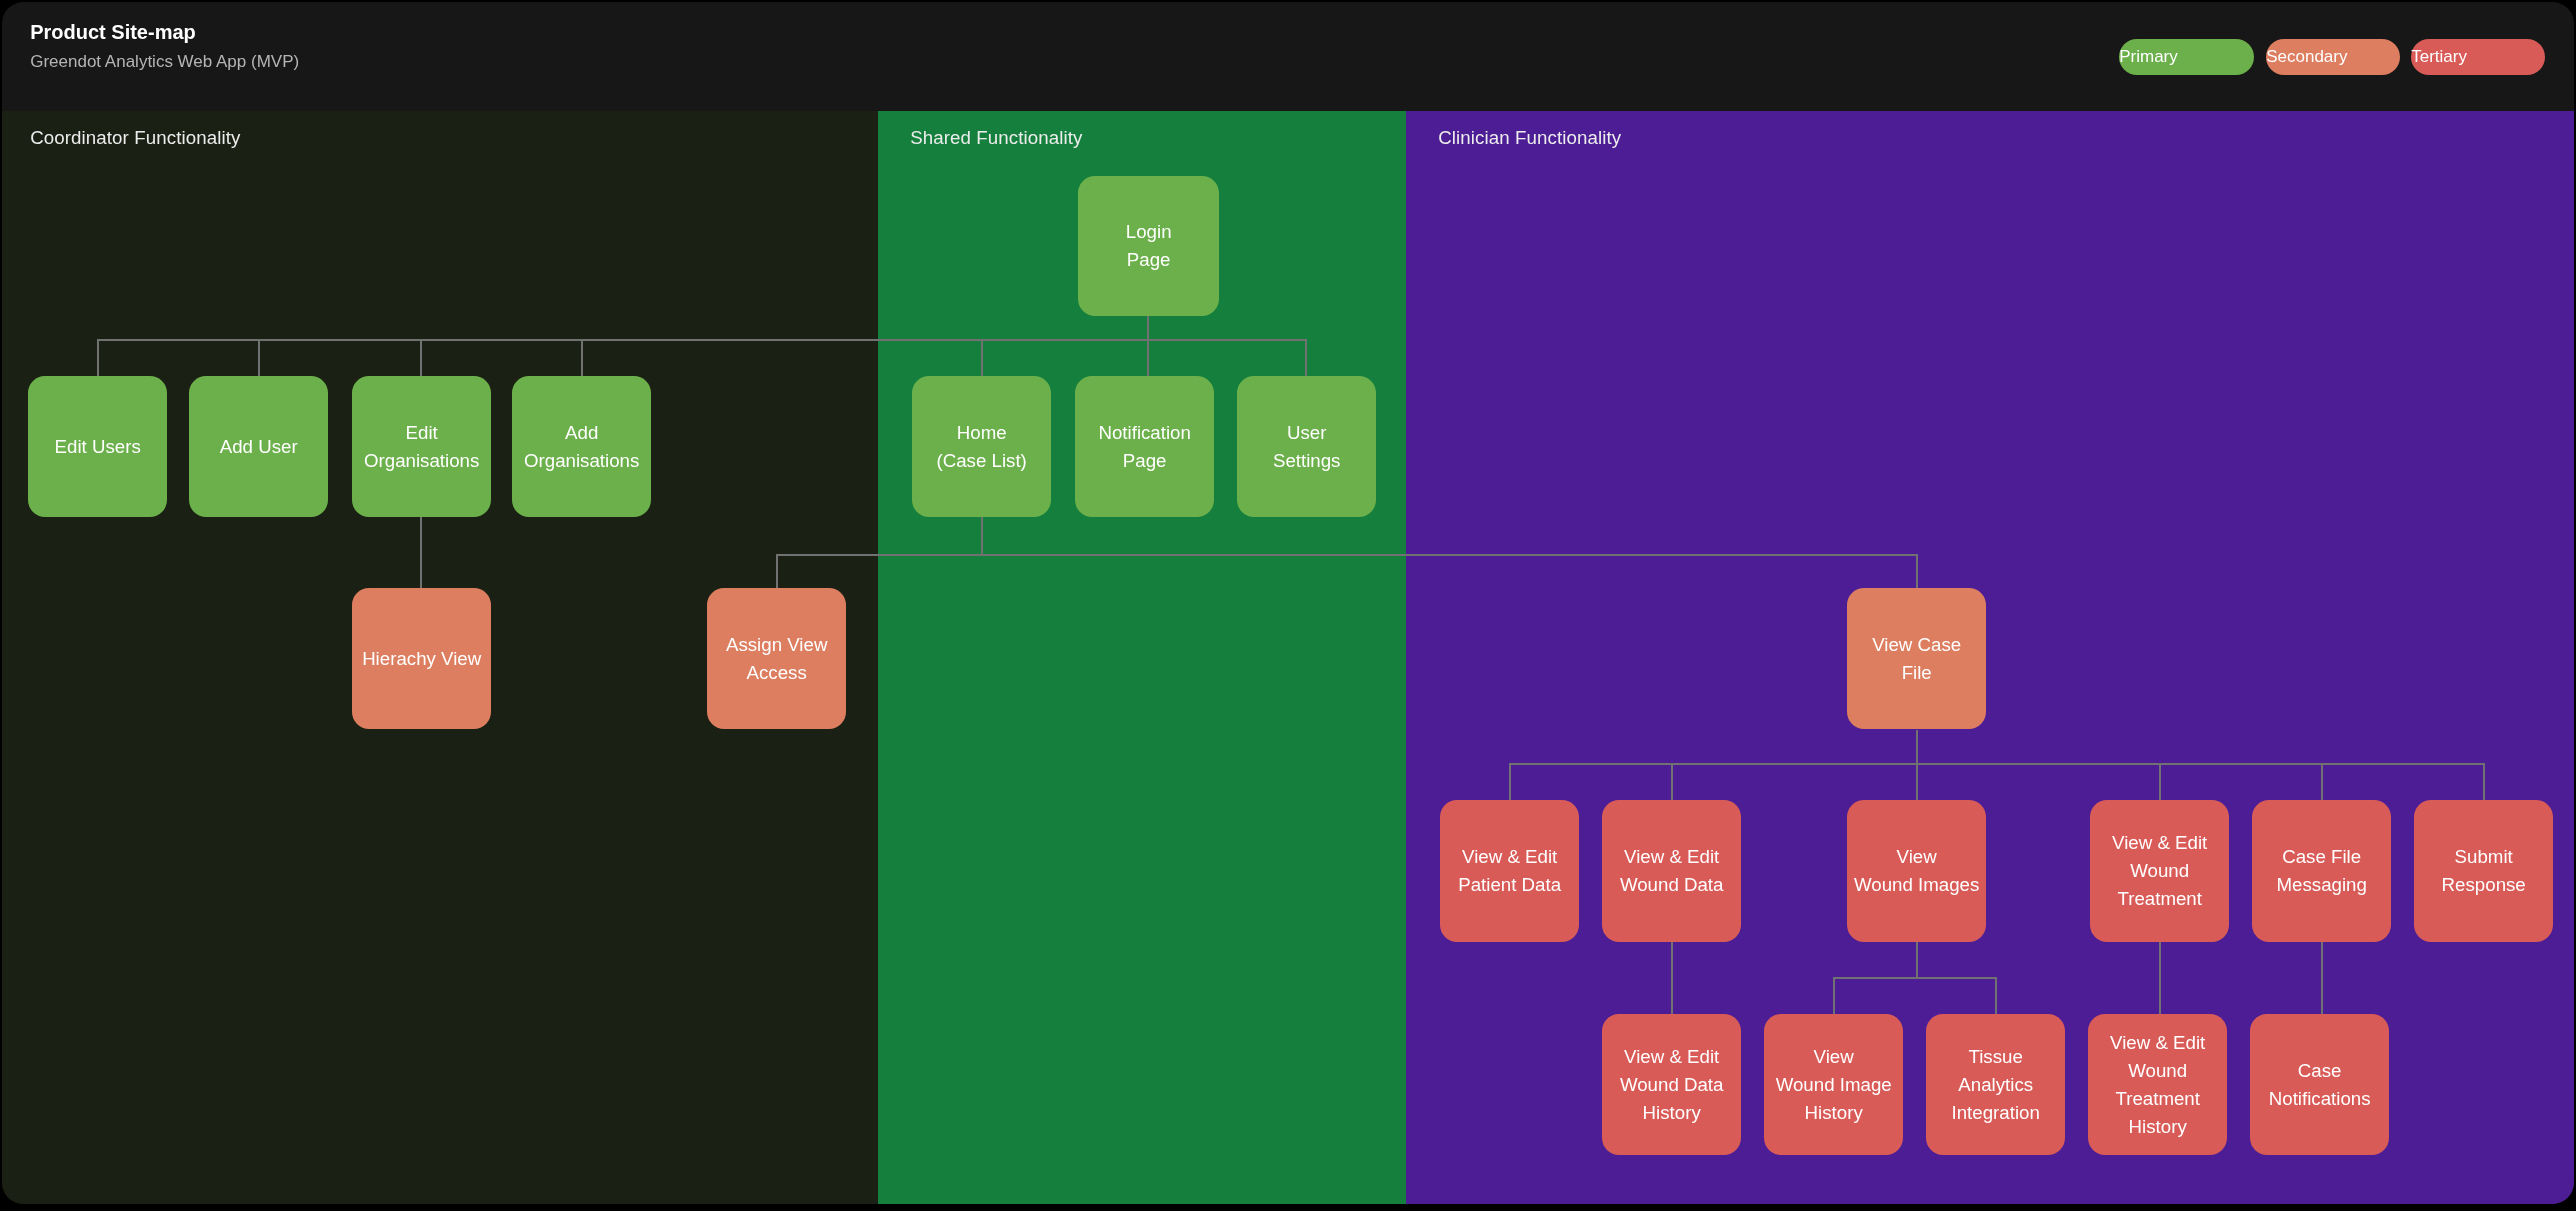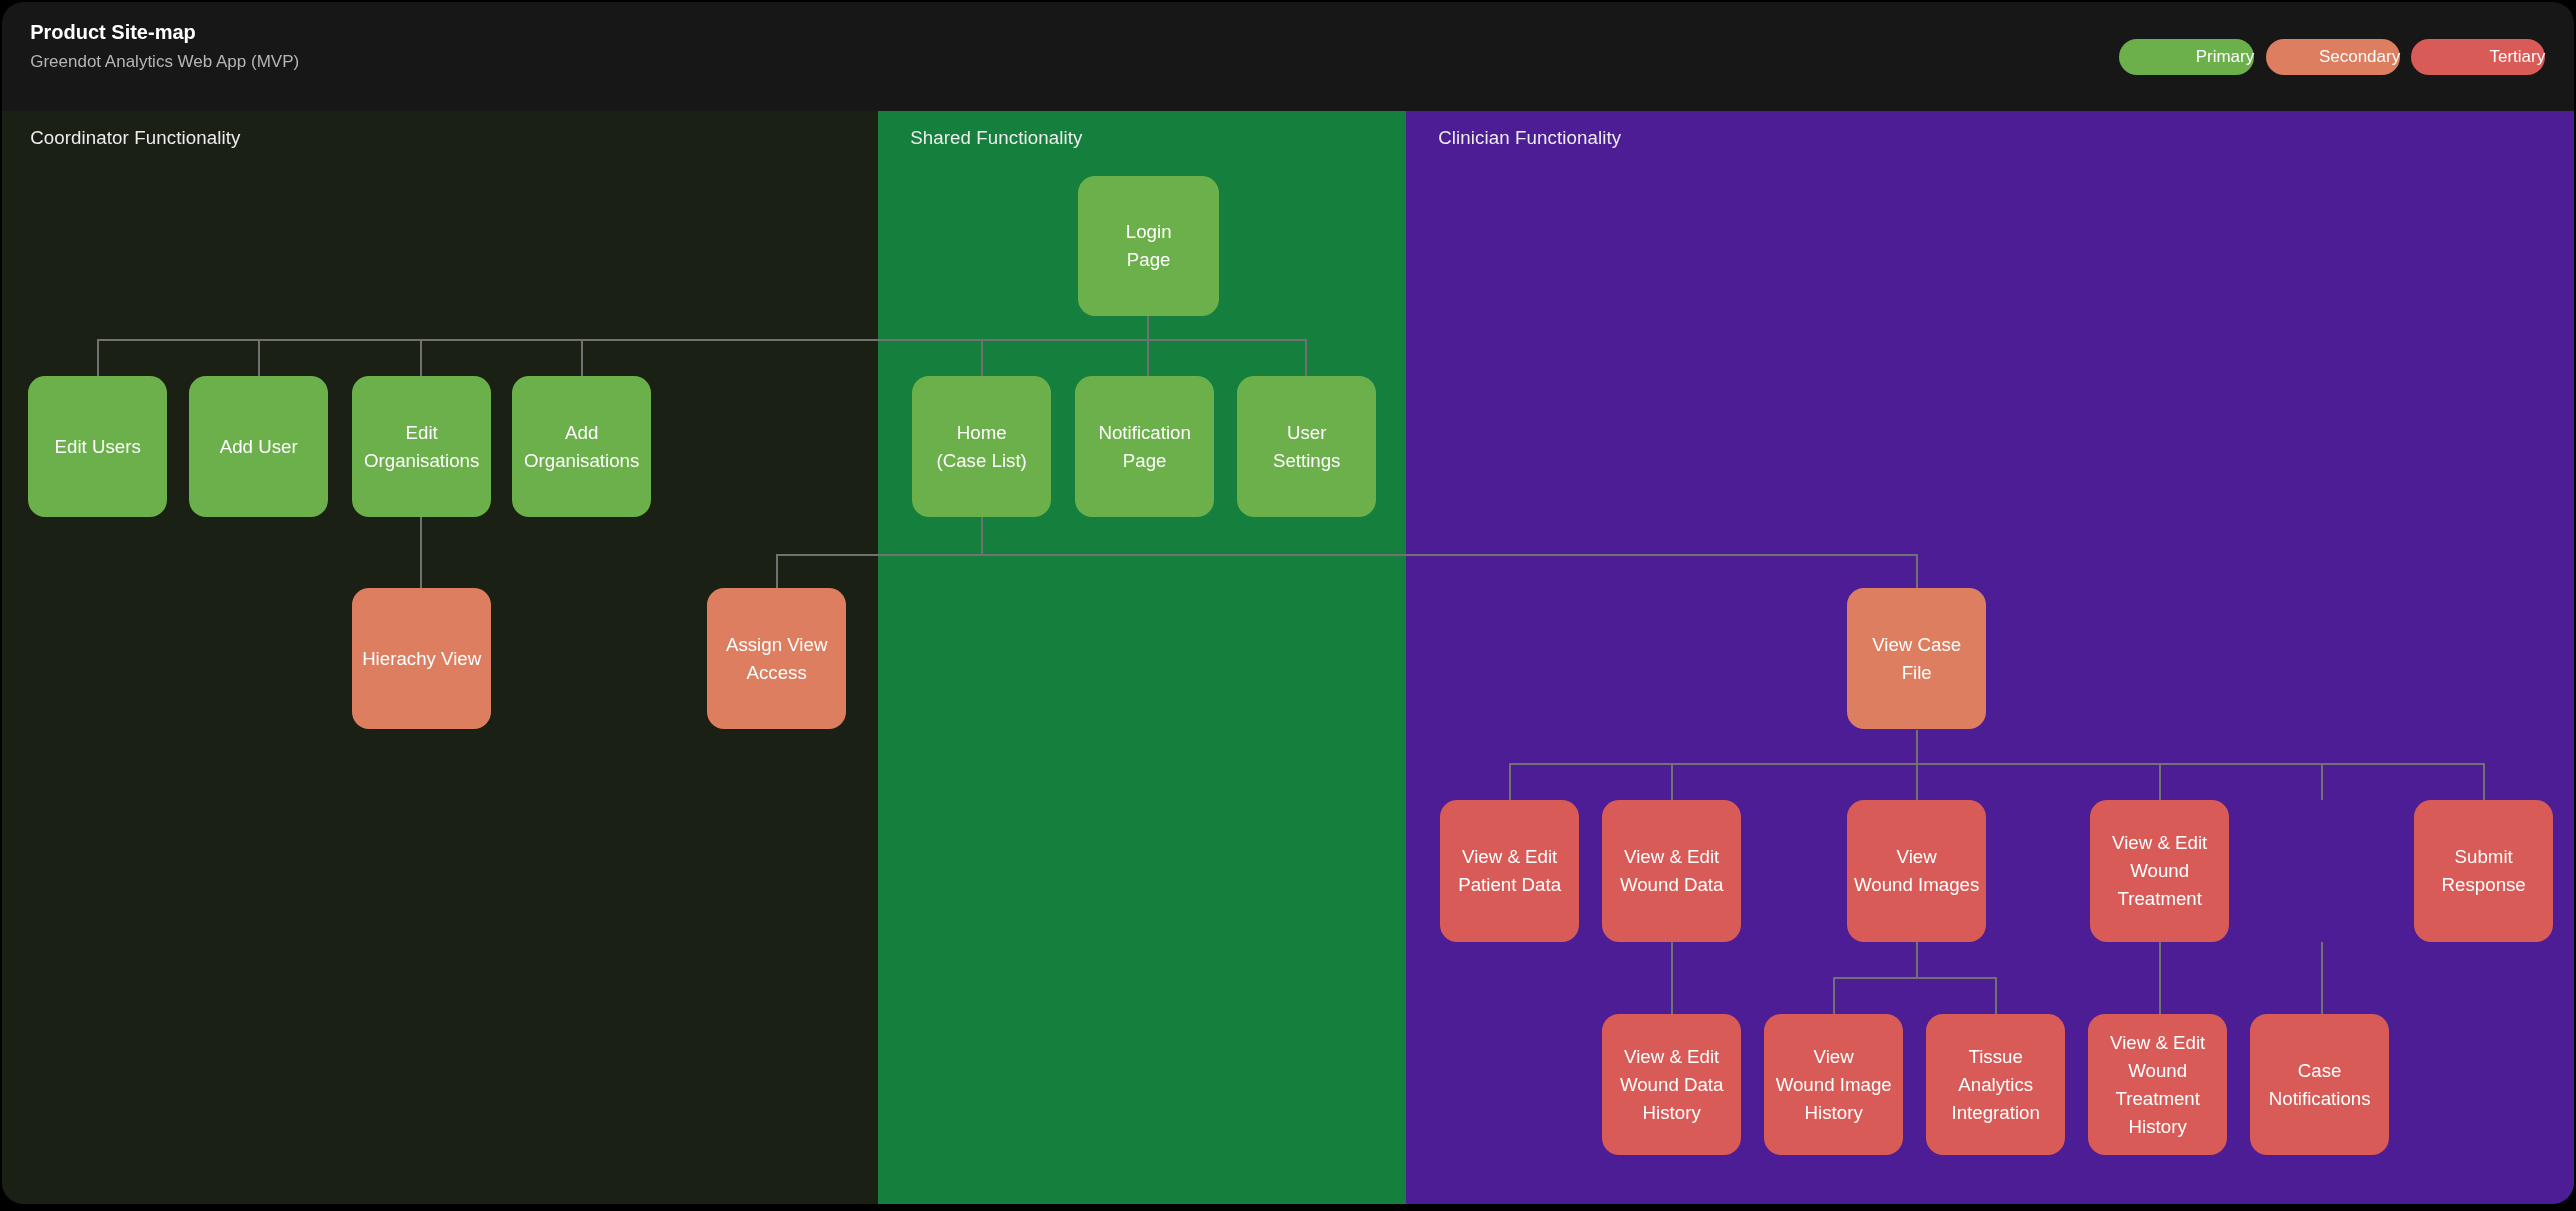--- a/index.html
+++ b/index.html
@@ -11,21 +11,21 @@
   .col{position:absolute;top:0;bottom:0;}
   .col-coordinator{left:0;width:876px;background:#1a2013;}
   .col-shared{left:876px;width:528px;background:#15803d;}
   .col-clinician{left:1404px;right:0;background:#4c1d95;}
   .col-header{position:absolute;top:16px;font-size:18.7px;color:#ededed;letter-spacing:0.1px;}
   
   .title{position:absolute;left:28px;top:18.7px;font-size:20px;font-weight:600;color:#ffffff;}
   .subtitle{position:absolute;left:28px;top:50px;font-size:17px;color:#b5b5b5;}
   
   .pill{position:absolute;top:37px;height:36px;border-radius:18px;display:flex;align-items:center;
-    justify-content:flex-end;font-size:17px;color:#fff;cursor:default;}
+    justify-content:flex-start;font-size:17px;color:#fff;cursor:default;}
   
   .node{position:absolute;border-radius:17px;display:flex;align-items:center;justify-content:center;
     text-align:center;color:#ffffff;font-size:18.7px;line-height:28px;white-space:pre-line;}
   .primary{background:#6bb04a;}
   .secondary{background:#dc7e5f;}
   .tertiary{background:#d95b57;}
   
   .hline,.vline{position:absolute;background:#717171;}
   .hline{height:1.4px;}
   .vline{width:1.4px;}
@@ -117,20 +117,23 @@
     <div class="node tertiary" style="left:1600px;top:689px;width:139px;height:142px">
       <span>View &amp; Edit
 Wound Data</span></div>
     <div class="node tertiary" style="left:1845px;top:689px;width:139px;height:142px">
       <span>View
 Wound Images</span></div>
     <div class="node tertiary" style="left:2088px;top:689px;width:139px;height:142px">
       <span>View &amp; Edit
 Wound
 Treatment</span></div>
+    <div class="node tertiary" style="left:2250px;top:689px;width:139px;height:142px">
+      <span>Case File
+Messaging</span></div>
     <div class="node tertiary" style="left:2412px;top:689px;width:139px;height:142px">
       <span>Submit
 Response</span></div>
 
     <div class="node tertiary" style="left:1600px;top:903px;width:139px;height:141px">
       <span>View &amp; Edit
 Wound Data
 History</span></div>
     <div class="node tertiary" style="left:1762px;top:903px;width:139px;height:141px">
       <span>View

